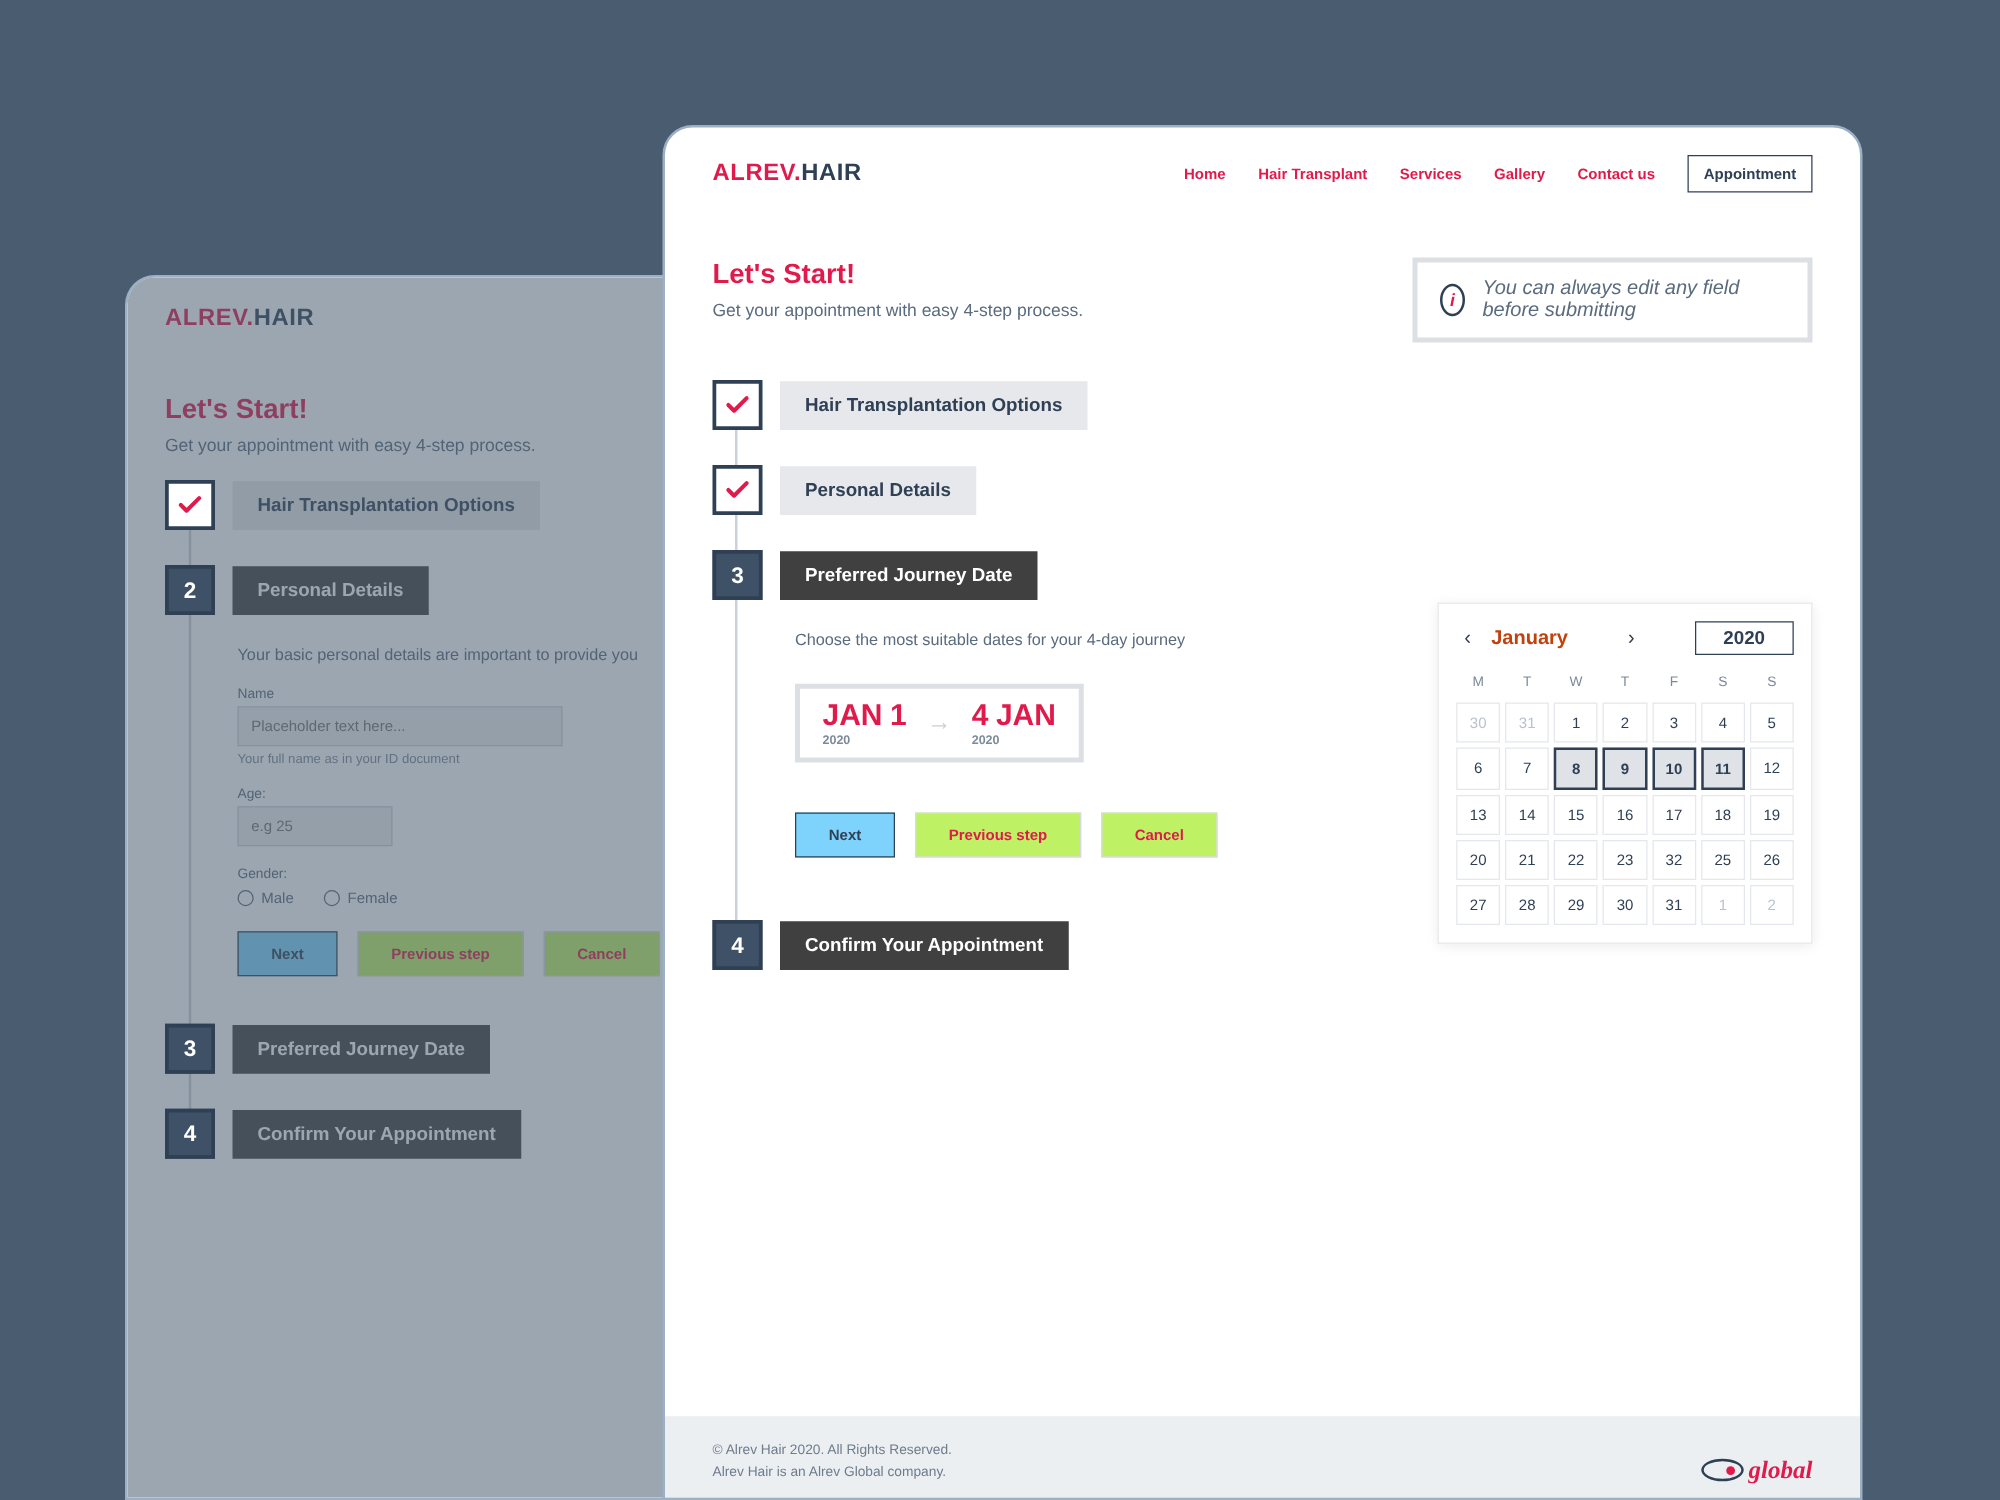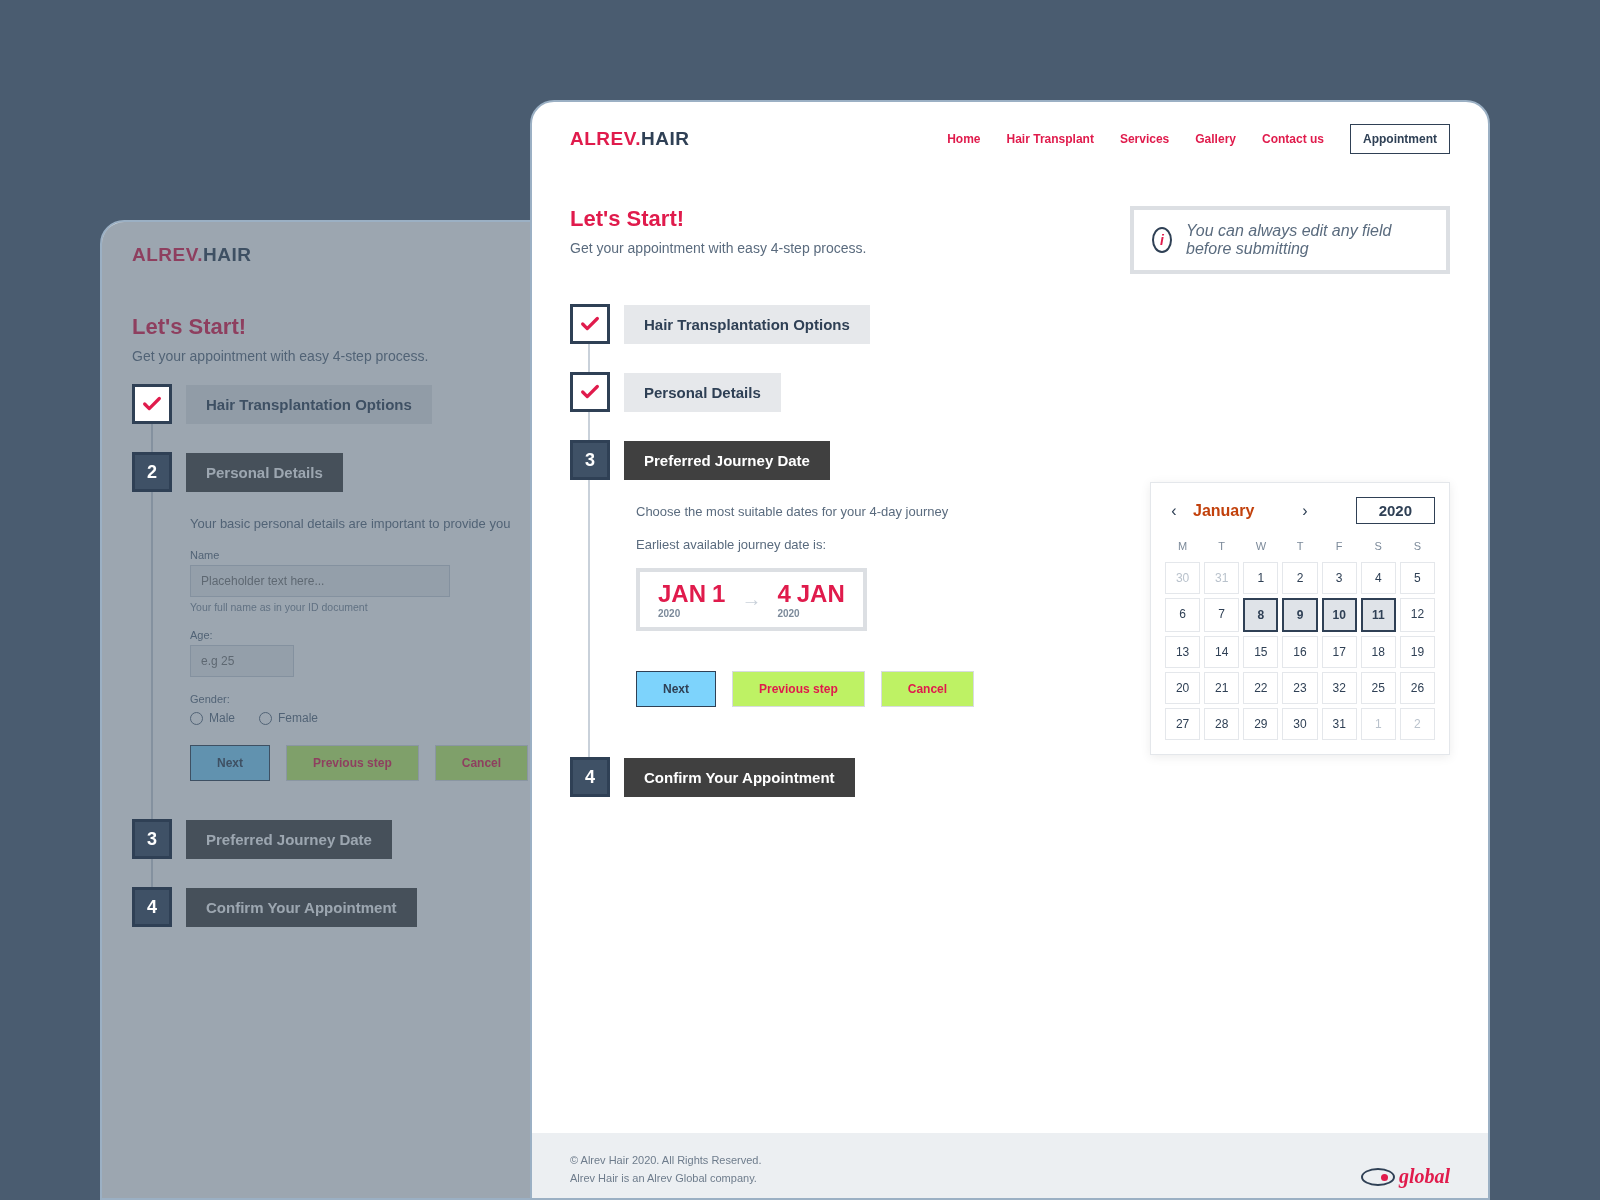--- a/index.html
+++ b/index.html
@@ -268,21 +268,21 @@
       </div>
       <div class="step-body">
         <div class="desc">Your basic personal details are important to provide you</div>
         <div class="form-row">
           <label class="form-label">Name</label>
           <input class="input" placeholder="Placeholder text here..." style="">
           <div class="hint">Your full name as in your ID document</div>
         </div>
         <div class="form-row">
           <label class="form-label">Age:</label>
-          <input class="input" style="width: 104px;" placeholder="e.g 25">
+          <input class="input" style="width: 124px;" placeholder="e.g 25">
         </div>
         <div class="form-row">
           <label class="form-label">Gender:</label>
           <div class="radio-row">
             <div class="radio">
                 <span class="r"></span>
                 <span>Male</span>
               </div>
             <div class="radio">
                 <span class="r"></span>
@@ -366,21 +366,20 @@
       </div>
     </div>
 
     <div class="step">
       <div class="step-head">
         <div class="step-box dark">3</div>
         <div class="step-title dark">Preferred Journey Date</div>
       </div>
       <div class="step-body">
         <div class="desc">Choose the most suitable dates for your 4-day journey</div>
-        <div style="margin-bottom:6px">Earliest available journey date is:</div>
         <div class="date-box">
           <div class="date-seg">
             <div class="date-big">
                 <span>JAN</span> 
                 <span>1</span>
               </div>
             <div class="date-year">2020</div>
           </div>
           <div class="date-arrow">→</div>
           <div class="date-seg">

